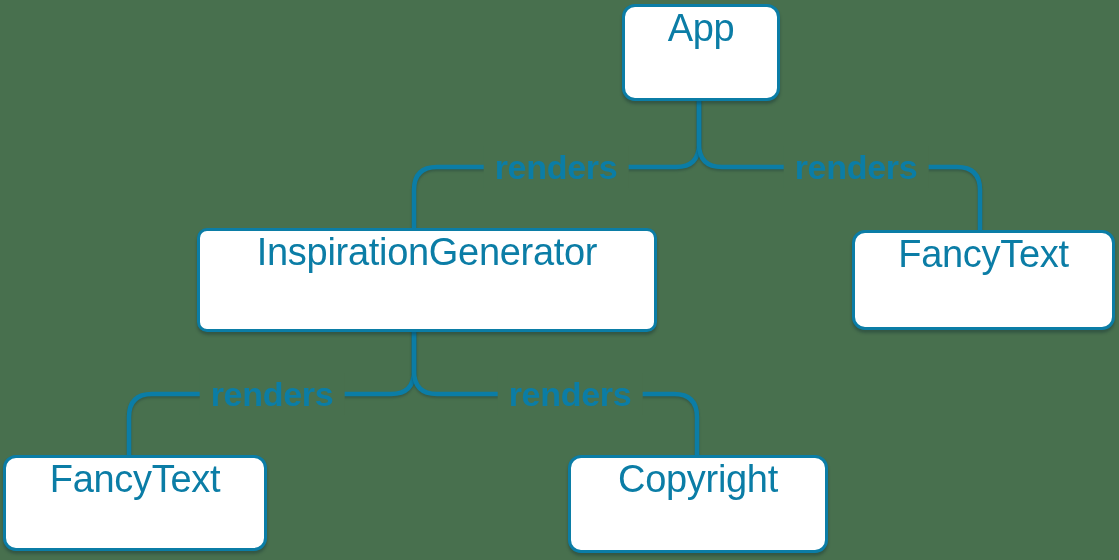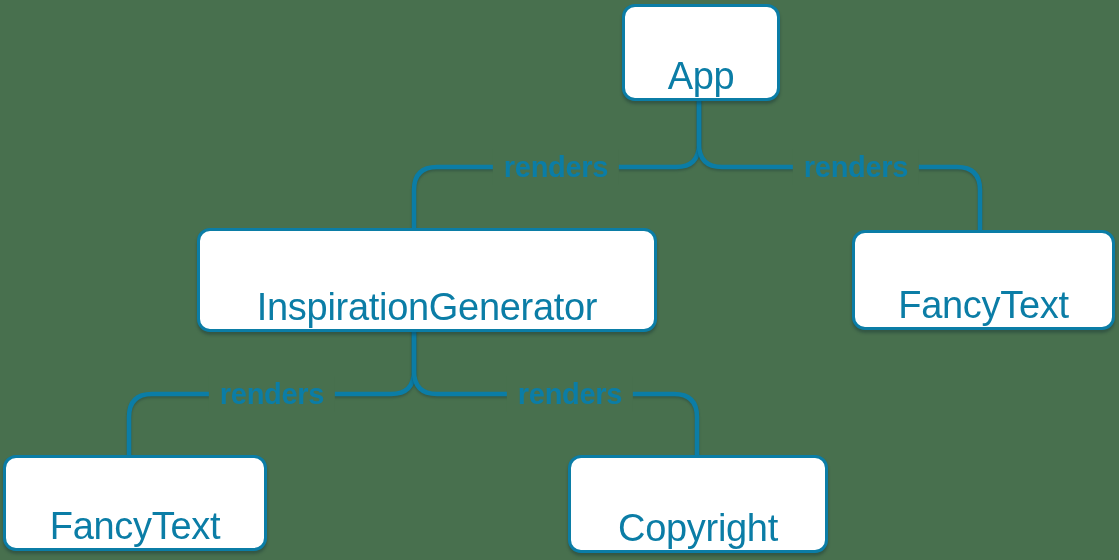--- a/index.html
+++ b/index.html
@@ -30,36 +30,36 @@
     stroke-linecap: round;
     filter: drop-shadow(0 2px 1px rgba(15, 40, 50, 0.28));
   }
 
   .node {
     position: absolute;
     background: var(--box-fill);
     border: 3.5px solid var(--accent);
     border-radius: 13px;
     display: flex;
-    align-items: flex-end;
+    align-items: flex-start;
     justify-content: center;
     color: var(--accent);
     font-size: 38px;
     font-weight: 500;
     letter-spacing: -0.3px;
     box-shadow: 0 3px 3px rgba(15, 40, 50, 0.35);
   }
 
   .edge-label {
     position: absolute;
     transform: translate(-50%, -50%);
     background: var(--bg);
     padding: 1px 11px;
     color: var(--accent);
-    font-size: 29px;
+    font-size: 34px;
     font-weight: bold;
     letter-spacing: -0.3px;
     white-space: nowrap;
   }
 </style>
 </head>
 <body>
 
 <div class="canvas">
 
@@ -67,21 +67,21 @@
     <path d="M699,101 V144 Q699,167 676,167 H437 Q414,167 414,190 V229"></path>
     <path d="M699,101 V144 Q699,167 722,167 H957 Q980,167 980,190 V231"></path>
     <path d="M414,331 V371 Q414,394 391,394 H152 Q129,394 129,417 V456"></path>
     <path d="M414,331 V371 Q414,394 437,394 H674 Q697,394 697,417 V456"></path>
   </svg>
 
   <div class="node" style="left:622px; top:4px; width:158px; height:97px;">
     <span>App</span>
   </div>
 
-  <div class="node" style="left:197px; top:228px; width:460px; height:104px;">
+  <div class="node" style="left:197px; top:228px; width:460px; height:104px;border-radius:10px;">
     <span>InspirationGenerator</span>
   </div>
 
   <div class="node" style="left:852px; top:230px; width:263px; height:100px;">
     <span>FancyText</span>
   </div>
 
   <div class="node" style="left:3px; top:455px; width:264px; height:96px;">
     <span>FancyText</span>
   </div>

